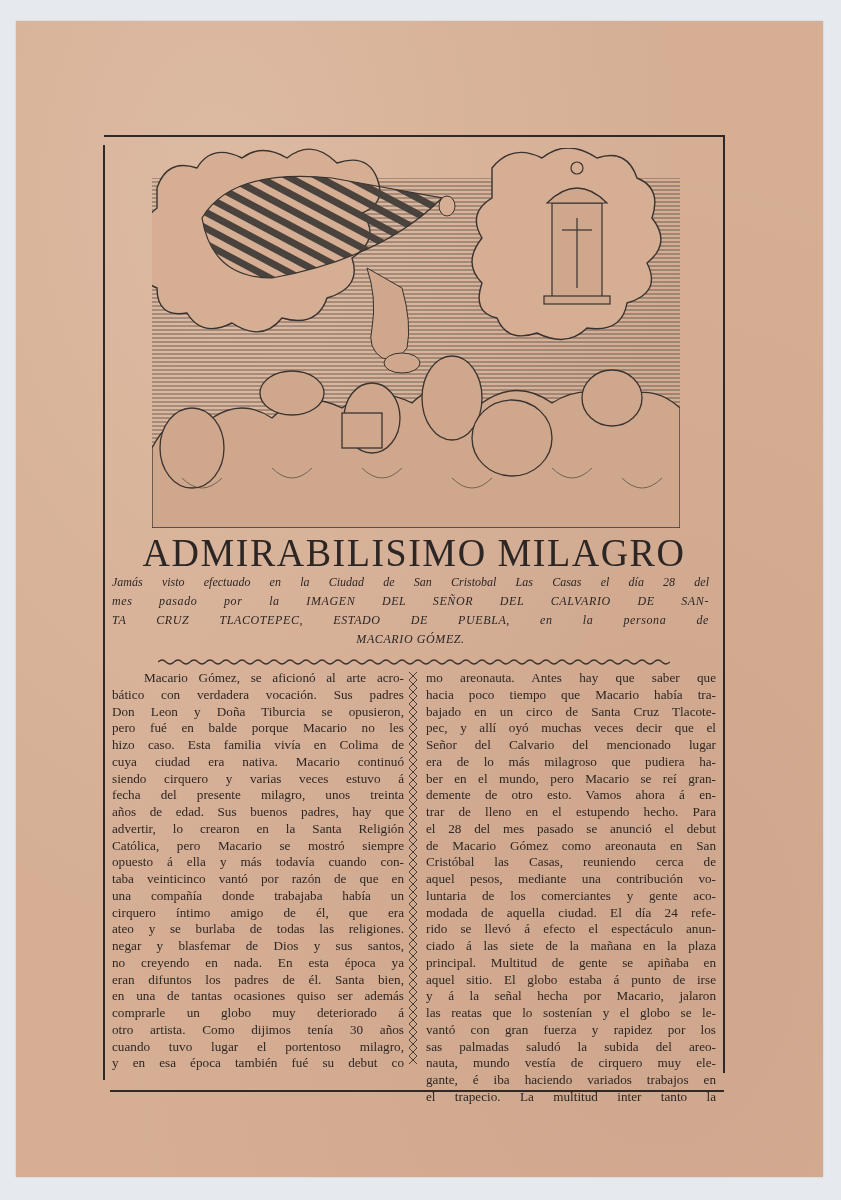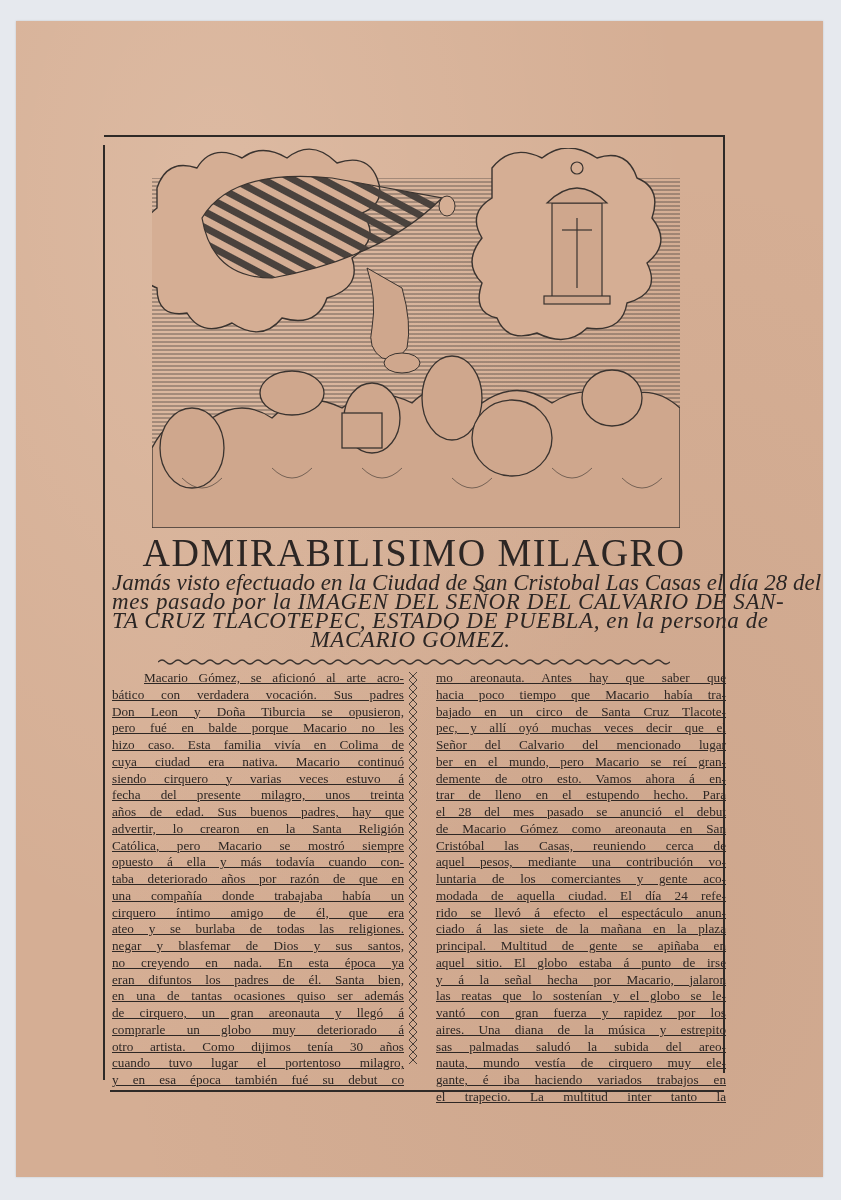--- a/index.html
+++ b/index.html
@@ -31,40 +31,39 @@
   .illustration svg { width: 100%; height: 100%; display: block; }
 
   
   .headline {
     position: absolute; left: 105px; top: 532px; width: 618px; text-align: center;
     font-family: "Liberation Serif", serif; font-size: 38px; letter-spacing: 1.5px;
     color: #2c2624; line-height: 40px; transform: scaleY(1.05);
   }
   .subtitle {
     position: absolute; left: 112px; top: 573px; width: 597px;
-    font-family: "Liberation Serif", serif; font-style: italic; font-size: 23px;
+    font-family: "Liberation Serif", serif; font-style: italic; font-size: 12px;
     line-height: 19px; text-align: center; color: #2c2624;
   }
   .subtitle .line { display: block; white-space: nowrap; }
   .subtitle .line.j { text-align: justify; text-align-last: justify; }
   .subtitle .caps { letter-spacing: 0.6px; text-align: center; }
 
   .wavy {
     position: absolute; left: 158px; top: 658px; width: 512px; height: 8px;
   }
 
   
   .col {
     position: absolute; top: 670px; width: 292px;
     font-family: "Liberation Serif", serif; font-size: 13.2px; line-height: 16.75px;
     color: #2e2724;
-    text-decoration: underline;
   }
   .col.left  { left: 112px; }
-  .col.right { left: 436px; width: 290px; }
+  .col.right { left: 426px; width: 290px; }
   .col .ln {
     display: block; white-space: nowrap; text-align: justify; text-align-last: justify;
   }
   .col .ln.indent { padding-left: 32px; }
   .divider {
     position: absolute; left: 408px; top: 672px; width: 10px; height: 394px;
   }
 </style>
 </head>
 <body>
@@ -144,60 +143,59 @@
   <span class="ln">Don Leon  y Doña  Tiburcia  se opusieron,</span>
   <span class="ln">pero fué  en  balde porque  Macario  no  les</span>
   <span class="ln">hizo caso.  Esta familia vivía en  Colima de</span>
   <span class="ln">cuya ciudad era nativa.  Macario  continuó</span>
   <span class="ln">siendo  cirquero  y  varias  veces  estuvo  á</span>
   <span class="ln">fecha  del  presente  milagro,  unos  treinta</span>
   <span class="ln">años de edad.  Sus buenos padres,  hay que</span>
   <span class="ln">advertir,  lo  crearon  en  la  Santa Religión</span>
   <span class="ln">Católica,  pero Macario se  mostró  siempre</span>
   <span class="ln">opuesto   á  ella  y  más todavía cuando con-</span>
-  <span class="ln">taba deteriorado  años  por  razón  de que en</span>
+  <span class="ln">taba veinticinco  vantó  por  razón  de que en</span>
   <span class="ln">una  compañía  donde  trabajaba  había un</span>
   <span class="ln">cirquero  íntimo  amigo  de  él,  que  era</span>
   <span class="ln">ateo  y se burlaba de  todas  las religiones.</span>
   <span class="ln">negar y blasfemar de  Dios  y  sus  santos,</span>
   <span class="ln">no  creyendo  en  nada.  En  esta época ya</span>
   <span class="ln">eran difuntos los  padres  de  él.  Santa bien,</span>
   <span class="ln">en una de tantas ocasiones quiso ser además</span>
-  <span class="ln">de  cirquero, un gran  areonauta y llegó á</span>
   <span class="ln">comprarle  un  globo  muy  deteriorado á</span>
   <span class="ln">otro artista.   Como dijimos tenía 30 años</span>
   <span class="ln">cuando tuvo  lugar el portentoso  milagro,</span>
   <span class="ln">y  en esa época  también  fué  su debut co</span>
 </div>
 
 <svg class="divider" viewBox="0 0 10 394" preserveAspectRatio="none">
   <path d="M1,0 L9,8 L1,16 L9,24 L1,32 L9,40 L1,48 L9,56 L1,64 L9,72 L1,80 L9,88 L1,96 L9,104 L1,112 L9,120 L1,128 L9,136 L1,144 L9,152 L1,160 L9,168 L1,176 L9,184 L1,192 L9,200 L1,208 L9,216 L1,224 L9,232 L1,240 L9,248 L1,256 L9,264 L1,272 L9,280 L1,288 L9,296 L1,304 L9,312 L1,320 L9,328 L1,336 L9,344 L1,352 L9,360 L1,368 L9,376 L1,384 L9,392" fill="none" stroke="#3a332f" stroke-width="0.9"></path>
   <path d="M9,0 L1,8 L9,16 L1,24 L9,32 L1,40 L9,48 L1,56 L9,64 L1,72 L9,80 L1,88 L9,96 L1,104 L9,112 L1,120 L9,128 L1,136 L9,144 L1,152 L9,160 L1,168 L9,176 L1,184 L9,192 L1,200 L9,208 L1,216 L9,224 L1,232 L9,240 L1,248 L9,256 L1,264 L9,272 L1,280 L9,288 L1,296 L9,304 L1,312 L9,320 L1,328 L9,336 L1,344 L9,352 L1,360 L9,368 L1,376 L9,384 L1,392" fill="none" stroke="#3a332f" stroke-width="0.9"></path>
 </svg>
 
 <div class="col right">
   <span class="ln">mo areonauta.  Antes hay que  saber que</span>
   <span class="ln">hacia poco  tiempo que  Macario había tra-</span>
   <span class="ln">bajado en un circo de Santa Cruz Tlacote-</span>
   <span class="ln">pec, y allí oyó muchas veces  decir que el</span>
   <span class="ln">Señor del Calvario  del  mencionado lugar</span>
+  <span class="ln">era de lo más milagroso  que pudiera  ha-</span>
   <span class="ln">ber en el mundo, pero Macario se reí gran-</span>
   <span class="ln">demente de otro esto.  Vamos ahora  á en-</span>
   <span class="ln">trar de lleno en el  estupendo hecho.  Para</span>
   <span class="ln">el 28 del mes pasado  se  anunció el debut</span>
   <span class="ln">de Macario Gómez como areonauta en San</span>
   <span class="ln">Cristóbal las Casas,  reuniendo  cerca de</span>
   <span class="ln">aquel pesos, mediante  una  contribución vo-</span>
   <span class="ln">luntaria de  los  comerciantes y gente aco-</span>
   <span class="ln">modada de aquella  ciudad.  El día 24 refe-</span>
   <span class="ln">rido se llevó á efecto  el  espectáculo anun-</span>
   <span class="ln">ciado á las siete  de la mañana en la plaza</span>
   <span class="ln">principal.  Multitud de gente  se apiñaba en</span>
   <span class="ln">aquel sitio.  El globo estaba á punto de irse</span>
   <span class="ln">y á la  señal  hecha  por  Macario,  jalaron</span>
   <span class="ln">las reatas  que lo sostenían y el globo se le-</span>
   <span class="ln">vantó  con   gran fuerza y  rapidez  por los</span>
-  <span class="ln">aires.  Una diana de  la música y estrepito</span>
   <span class="ln">sas  palmadas  saludó   la  subida del areo-</span>
   <span class="ln">nauta,  mundo  vestía  de  cirquero  muy  ele-</span>
   <span class="ln">gante, é iba haciendo  variados trabajos en</span>
   <span class="ln">el trapecio.  La  multitud   inter  tanto  la</span>
 </div>
 
 </body></html>

